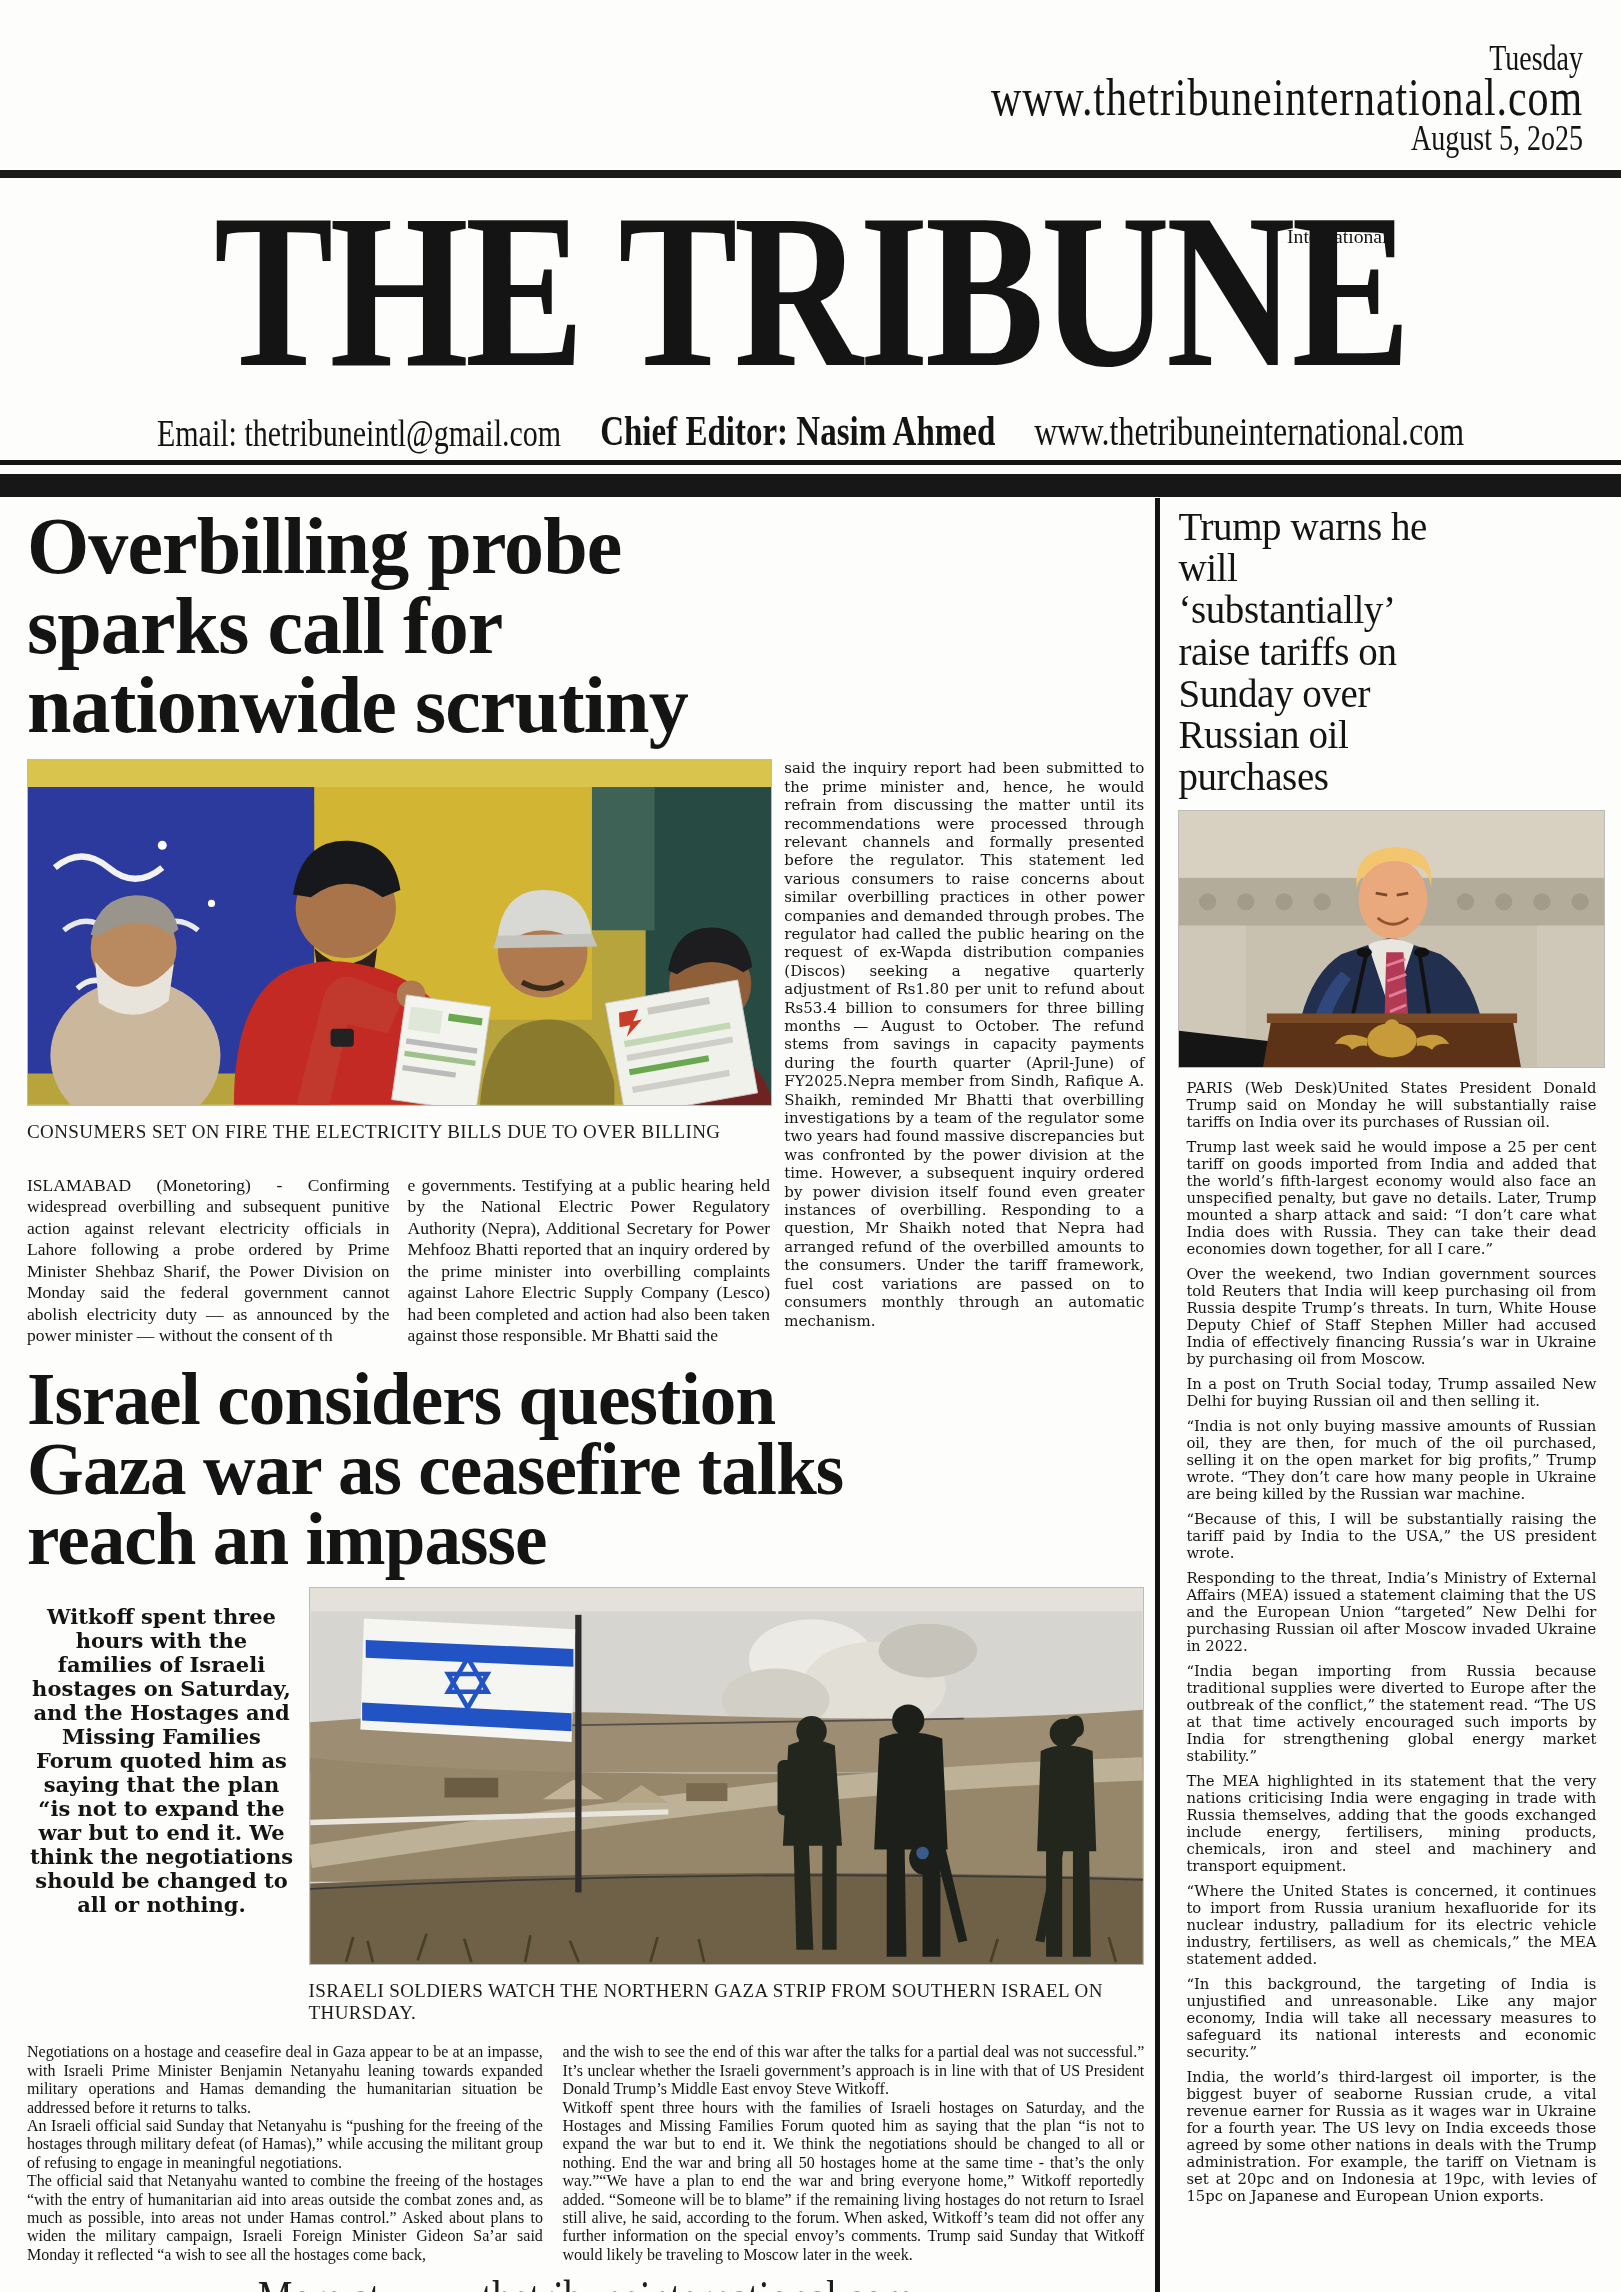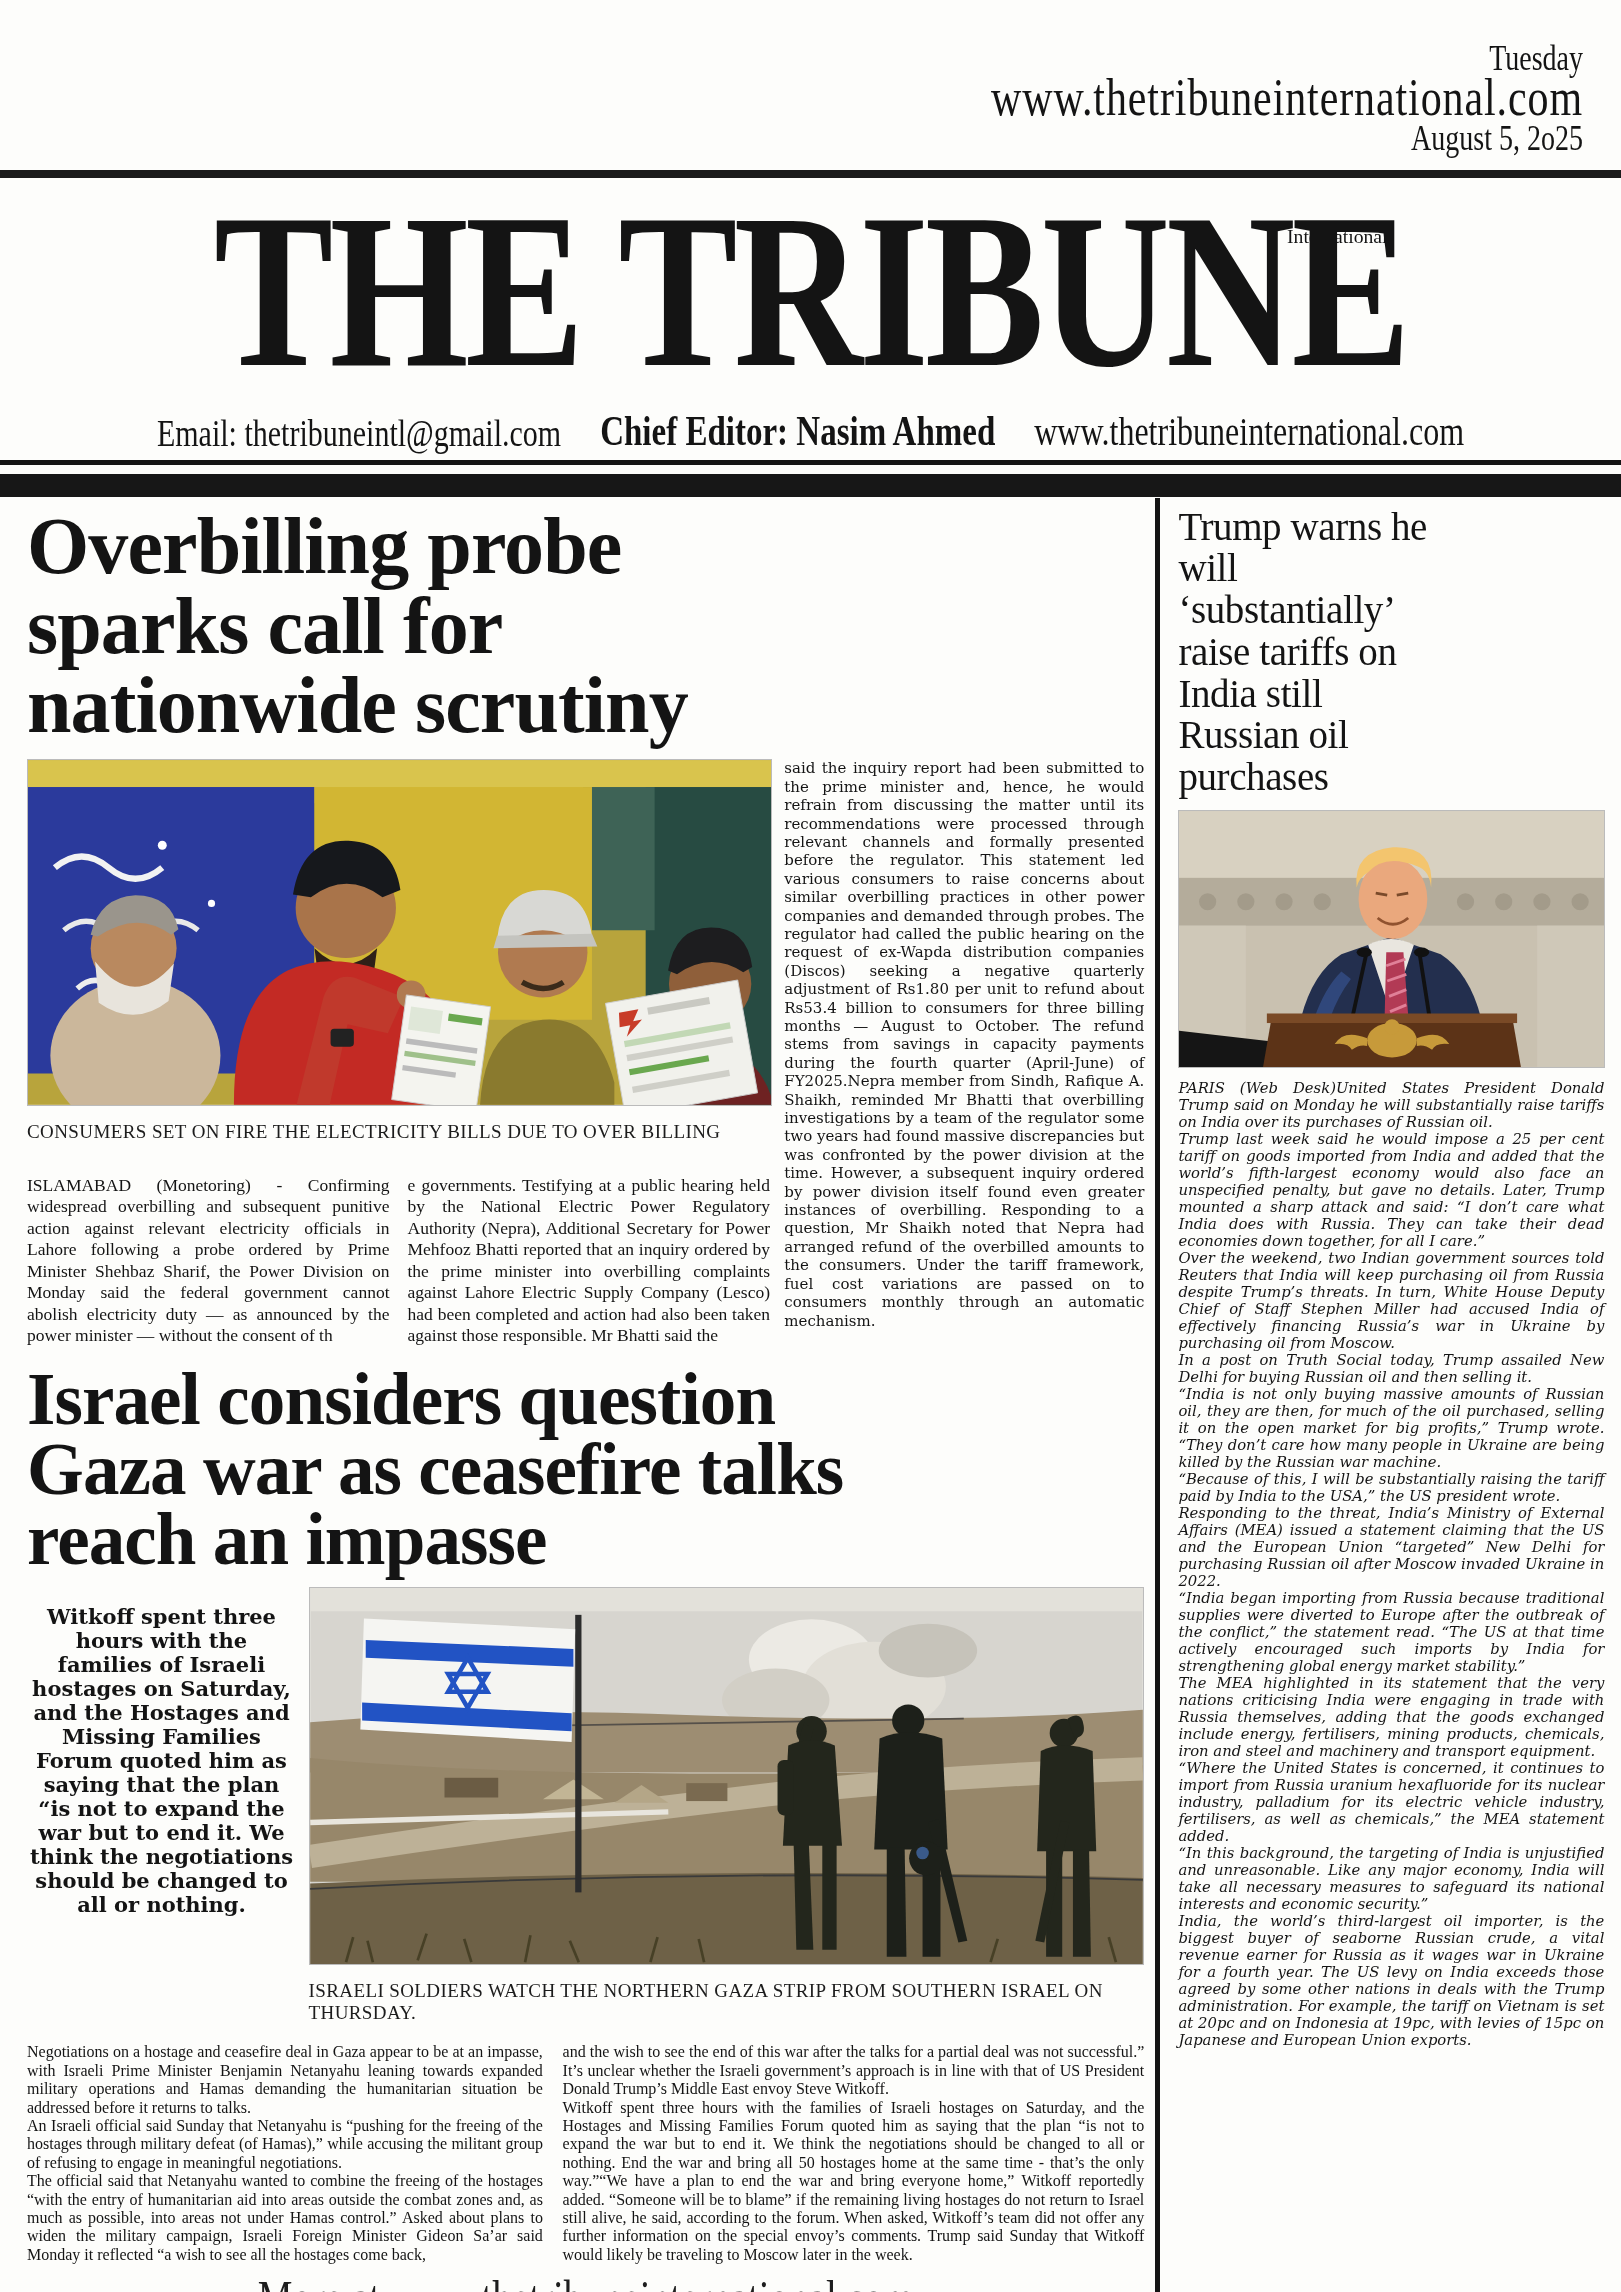--- a/index.html
+++ b/index.html
@@ -54,21 +54,21 @@
   .israel-cols{display:flex;gap:19.7px;margin-top:19.7px;}
   .israel-cols .col{font-size:16px;line-height:18.4px;text-align:justify;white-space:pre-line;}
   .israel-cols .c1{width:47%;}
   .israel-cols .c2{width:53%;}
   .more-line{text-align:center;font-size:39px;color:#1d1d1d;margin-top:16px;}
 
   
   .h-trump{font-size:39px;font-weight:normal;line-height:1.07;letter-spacing:-0.4px;margin:1.8px 0 12.5px 0;}
   .h-trump span{display:block;}
   .trump-body{margin-top:10.7px;font-family:"DejaVu Serif",serif;font-size:14.8px;line-height:17px;text-align:justify;}
-  .trump-body p{margin:0;font-style:italic;}
+  .trump-body p{margin:8px;}
 </style>
 </head>
 <body>
 
 <div class="page">
 
   <header class="topbar">
     <span class="day cond">Tuesday</span>
     <span class="url cond">www.thetribuneinternational.com</span>
     <span class="date cond">August 5, 2o25</span>
@@ -254,21 +254,21 @@
     </section>
 
     <div class="vdivider"></div>
 
     <aside class="right">
       <h2 class="h-trump">
         <span>Trump warns he</span>
         <span>will</span>
         <span>‘substantially’</span>
         <span>raise tariffs on</span>
-        <span>India still</span>
+        <span>Sunday over</span>
         <span>Russian oil</span>
         <span>purchases</span>
       </h2>
 
       <svg class="photo-frame" width="425" height="256" viewBox="0 0 445 268" xmlns="http://www.w3.org/2000/svg">
         <rect width="445" height="268" fill="#c9c1b0"></rect>
         <rect width="445" height="70" fill="#d8d1c1"></rect>
         <rect y="70" width="445" height="50" fill="#b4ac9b"></rect>
         <g fill="#a39b8a">
           <circle cx="30" cy="95" r="9"></circle>

